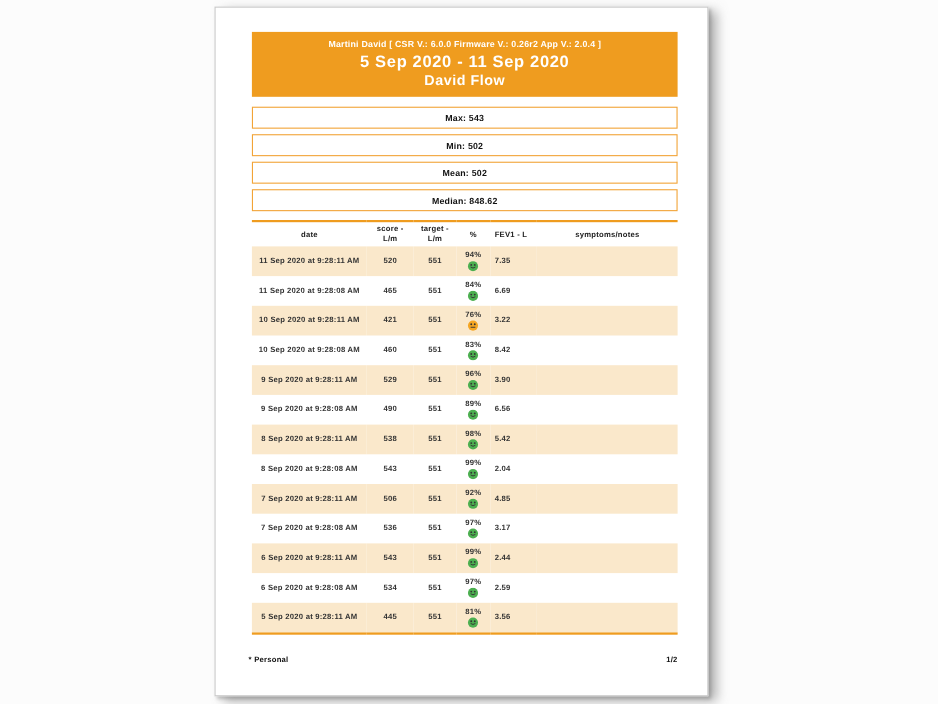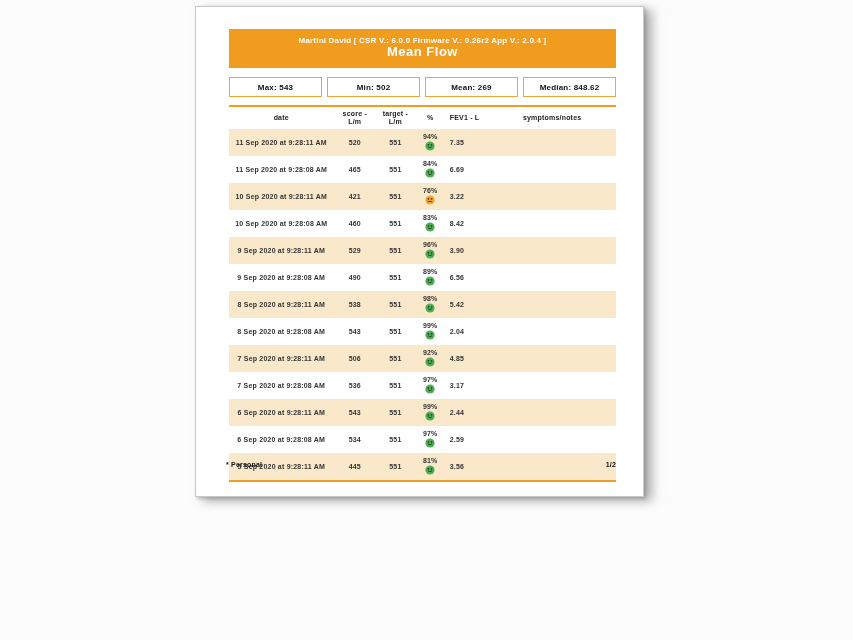--- a/index.html
+++ b/index.html
@@ -2,33 +2,33 @@
 <html style="--accent: #EF9C1F; --accent-border: #F2A437; --stripe: #FAE8CB; --emoji-green: #4CAF50; --emoji-orange: #F5A623;"><head>
 <meta charset="utf-8">
 <style>
   html,body{margin:0;padding:0;}
   body{
     width:853px;height:640px;position:relative;overflow:hidden;
     background:#fcfcfc;
     font-family:"Liberation Sans", sans-serif;
   }
   .sheet{
-    position:absolute;left:195px;top:6px;width:449px;height:491px;
+    position:absolute;left:195px;top:6px;width:449px;height:627px;
     background:#ffffff;border:1px solid #c9c9c9;box-sizing:border-box;
     box-shadow:8px 4px 10px rgba(110,110,110,.55), 2px 2px 3px rgba(120,120,120,.4);
     padding:22px 27px 0 33px;
   }
   .report-header{
     background:var(--accent);color:#fff;text-align:center;
     padding:7px 4px 8px;box-sizing:border-box;
   }
   .patient-line{font-size:8px;font-weight:700;letter-spacing:.2px;}
   .date-range{font-size:15px;font-weight:800;letter-spacing:.6px;margin-top:4px;line-height:1.1;}
   .report-title{font-size:13px;font-weight:800;letter-spacing:.5px;line-height:1.15;}
-  .stats-row{display:flex;gap:5px;margin-top:9px;}
+  .stats-row{display:flex;gap:5px;margin-top:9px;flex-direction:column;}
   .stat-box{
     flex:1;border:1.5px solid var(--accent-border);background:#fff;
     text-align:center;font-size:8px;font-weight:700;color:#111;
     padding:5px 0 4px;box-sizing:border-box;letter-spacing:.2px;
   }
   table.data-table{
     width:100%;border-collapse:collapse;margin-top:8px;
     border-top:2px solid var(--accent);border-bottom:2px solid var(--accent);
     table-layout:fixed;
   }
@@ -56,27 +56,28 @@
     font-size:7px;font-weight:700;color:#111;letter-spacing:.2px;
   }
 </style>
 </head>
 <body>
 
 <div class="sheet">
 
   <div class="report-header">
     <div class="patient-line">Martini David  [ CSR V.: 6.0.0 Firmware V.: 0.26r2 App V.: 2.0.4 ]</div>
-    <div class="report-title">Mean Flow</div>
+    <div class="date-range">5 Sep 2020 - 11 Sep 2020</div>
+    <div class="report-title">David Flow</div>
   </div>
 
   <div class="stats-row">
     <div class="stat-box">Max: 543</div>
     <div class="stat-box">Min: 502</div>
-    <div class="stat-box">Mean: 269</div>
+    <div class="stat-box">Mean: 502</div>
     <div class="stat-box">Median: 848.62</div>
   </div>
 
   <table class="data-table">
     <colgroup>
       <col class="c1">
         <col class="c2">
         <col class="c3">
         <col class="c4">
         <col class="c5">

